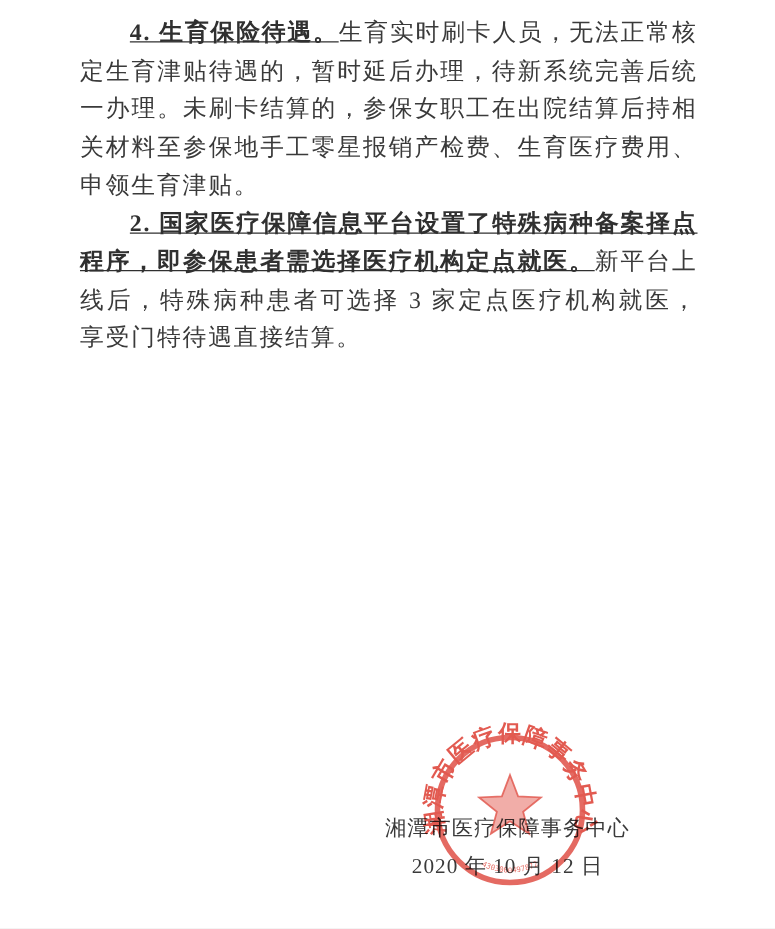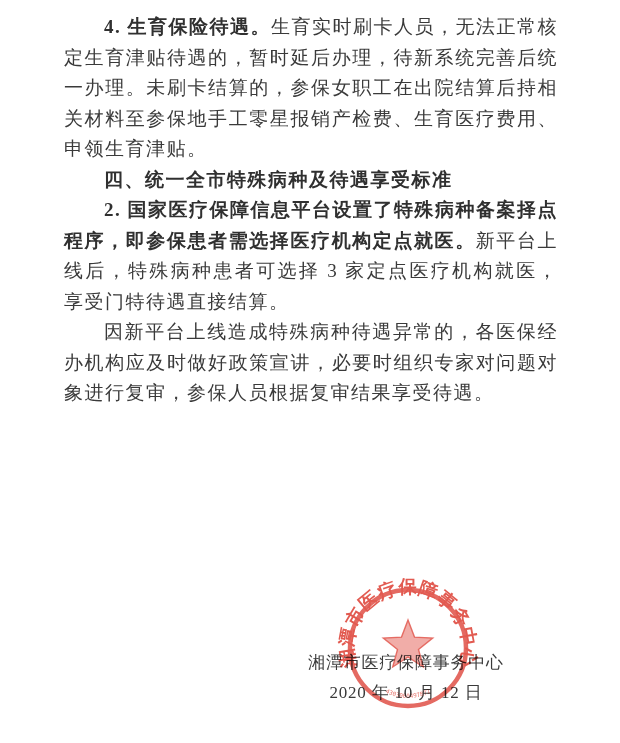--- a/index.html
+++ b/index.html
@@ -25,20 +25,21 @@
     text-align-last: left;
     word-break: break-all;
   }
   .para {
     margin: 0;
     text-indent: 2.1em;
   }
   .para .lead {
     font-weight: bold;
     color: #303030;
+    text-decoration: underline;
   }
   .signature-block {
     position: absolute;
     top: 648px;
     left: 300px;
     width: 212px;
     text-align: center;
     font-size: 17px;
     letter-spacing: 0.8px;
     line-height: 30px;
@@ -66,26 +67,24 @@
   }
 </style>
 </head>
 <body>
 
 <div class="page">
 
   <div class="doc-body">
     <p class="para"><span class="lead">4. 生育保险待遇。</span><span>生育实时刷卡人员，无法正常核定生育津贴待遇的，暂时延后办理，待新系统完善后统一办理。未刷卡结算的，参保女职工在出院结算后持相关材料至参保地手工零星报销产检费、生育医疗费用、申领生育津贴。</span></p>
 
-    <p class="para"><span class="lead">四、统一全市特殊病种及待遇享受标准</span><span></span></p>
 
 
     <p class="para"><span class="lead">2. 国家医疗保障信息平台设置了特殊病种备案择点程序，即参保患者需选择医疗机构定点就医。</span><span>新平台上线后，特殊病种患者可选择 3 家定点医疗机构就医，享受门特待遇直接结算。</span></p>
 
-    <p class="para"><span class="lead"></span><span>因新平台上线造成特殊病种待遇异常的，各医保经办机构应及时做好政策宣讲，必要时组织专家对问题对象进行复审，参保人员根据复审结果享受待遇。</span></p>
   </div>
 
   <div class="signature-block">
     <div>湘潭市医疗保障事务中心</div>
     <div>2020 年 10 月 12 日</div>
   </div>
 
   <div class="seal-wrap">
     <svg viewBox="0 0 154 154" xmlns="http://www.w3.org/2000/svg">
       <defs>

